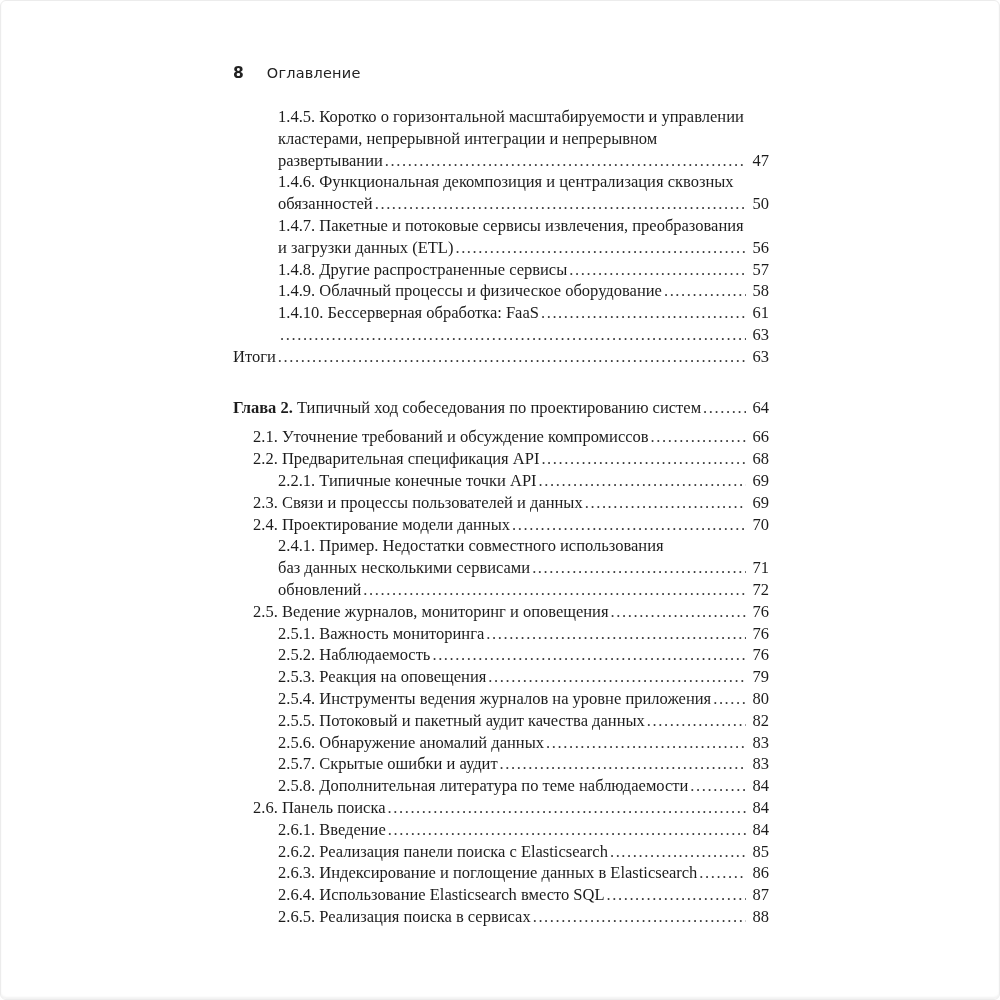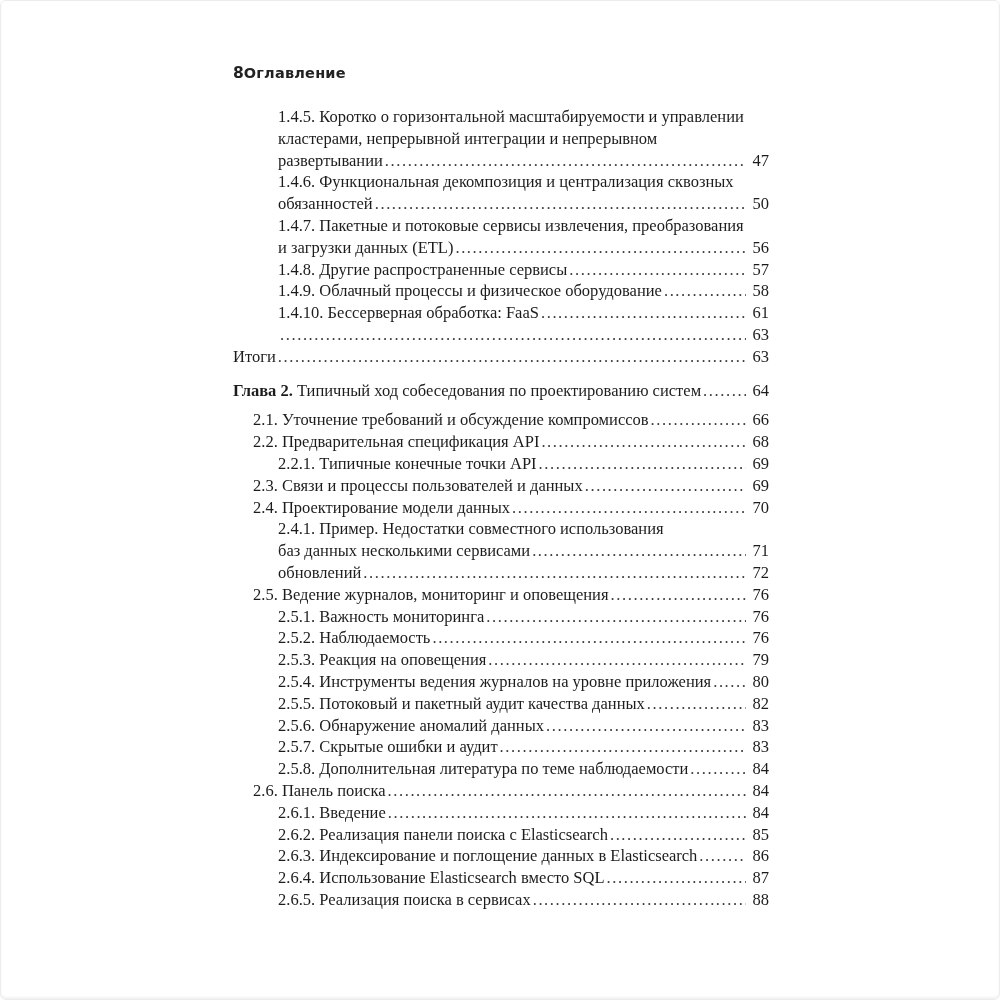--- a/index.html
+++ b/index.html
@@ -30,31 +30,31 @@
     font-size: 14.5px;
     display: flex;
     align-items: baseline;
     color: #222222;
   }
   .running-head .pg-num {
     font-weight: bold;
     font-size: 15.5px;
   }
   .running-head .rh-title {
+    margin-left: 23px;
     letter-spacing: 0.2px;
-    font-weight: bold;
   }
   .toc {
     margin-top: 24px;
     font-size: 16.5px;
     line-height: 21.8px;
   }
   .toc-entry.indent-1 { padding-left: 20px; }
   .toc-entry.indent-2 { padding-left: 45px; }
-  .toc-entry.gap-before { margin-top: 12px; }
+  .toc-entry.gap-before { margin-top: 29px; }
   .toc-entry.gap-after  { margin-bottom: 8px; }
   .toc-line {
     display: flex;
     align-items: flex-end;
   }
   .toc-text {
     flex: 0 0 auto;
     white-space: nowrap;
   }
   .toc-text b { font-weight: bold; }

